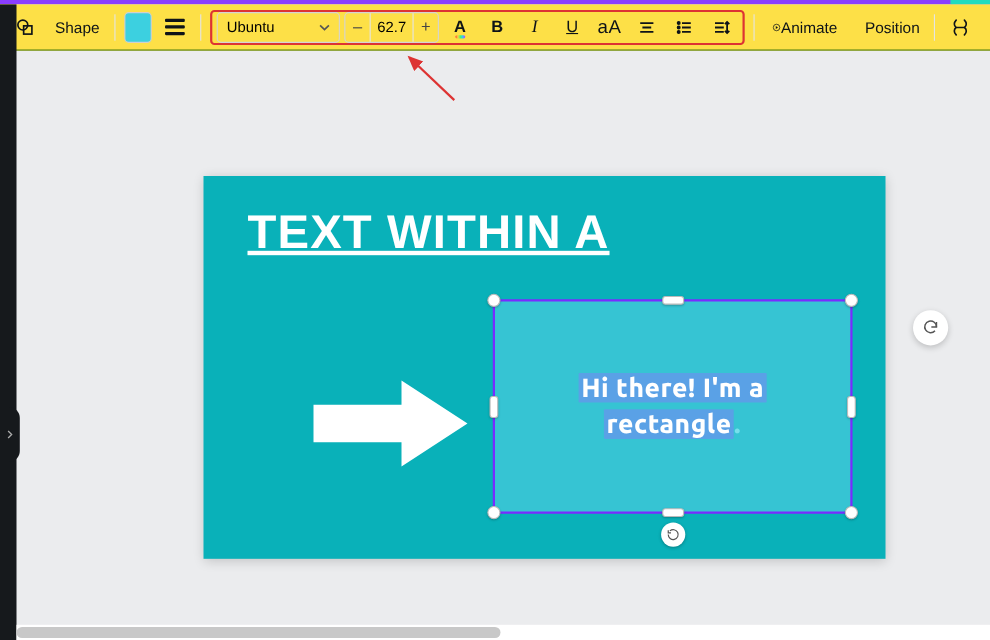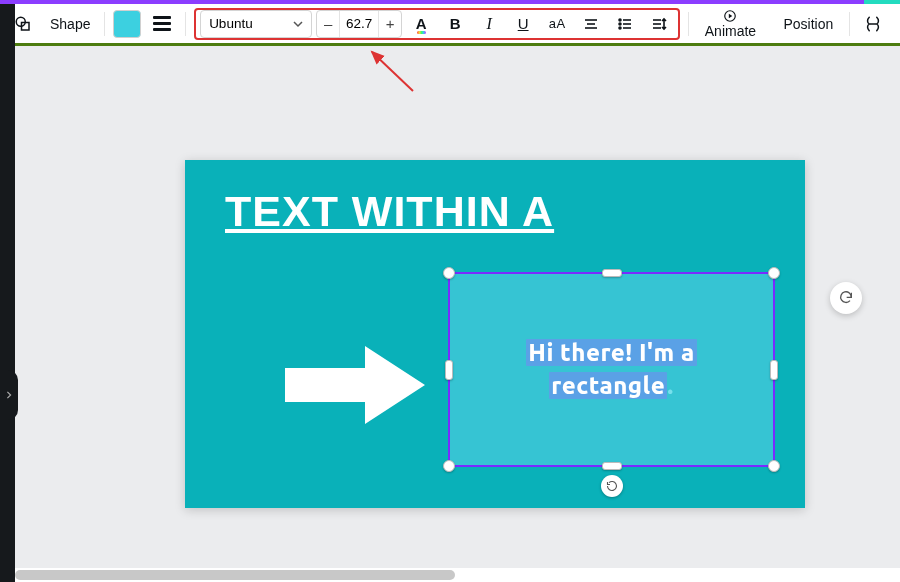--- a/index.html
+++ b/index.html
@@ -4,40 +4,40 @@
 <style>
   * { box-sizing: border-box; margin: 0; padding: 0; }
   html, body { width: 900px; height: 582px; font-family: -apple-system, BlinkMacSystemFont, "Segoe UI", Arial, sans-serif; overflow: hidden; }
   body { background: #ebecee; position: relative; }
 
   
   .top-bar { position: absolute; top: 0; left: 0; right: 0; height: 4px; background: #8b3dff; }
   .top-bar::after { content:""; position:absolute; right:0; top:0; width:36px; height:4px; background:#22dbbf; }
 
   
-  .toolbar { position: absolute; top: 4px; left: 0; right: 0; height: 42px; background: #ffffff; display: flex; align-items: center; padding: 0 12px 0 8px; gap: 6px; border-bottom: 3px solid #4d7c0f;}
+  .toolbar { position: absolute; top: 4px; left: 0; right: 0; height: 42px; background: #fde047; display: flex; align-items: center; padding: 0 12px 0 8px; gap: 6px; border-bottom: 1px solid #4d7c0f;}
   .tool-btn { height: 30px; min-width: 30px; display:flex; align-items:center; justify-content:center; border-radius:4px; cursor:pointer; color:#0e1318; }
   .sep { width:1px; height:24px; background:#e4e4e4; margin:0 2px; }
   .shape-lbl { font-size:14px; color:#0e1318; padding:0 6px; }
   .color-swatch { width:28px; height:28px; border-radius:4px; border:1px solid #d0d0d0; }
   .border-style { width:28px; height:28px; display:flex; flex-direction:column; justify-content:center; gap:3px; align-items:center; }
   .border-style span { width:18px; height:3px; background:#0e1318; border-radius:1px; }
   .highlight-group { display:flex; align-items:center; gap:4px; border:2px solid #d33; border-radius:4px; padding:2px 4px; height:32px; }
   .font-select { display:flex; align-items:center; width:112px; height:28px; border:1px solid #d4d4d4; border-radius:4px; padding:0 8px; font-size:13.5px; justify-content:space-between; cursor:pointer; }
   .size-group { display:flex; align-items:center; border:1px solid #d4d4d4; border-radius:4px; height:28px; overflow:hidden; }
   .size-btn { width:22px; height:28px; display:flex; align-items:center; justify-content:center; font-size:15px; cursor:pointer; color:#444; }
   .size-val { width:40px; text-align:center; font-size:13.5px; border-left:1px solid #e4e4e4; border-right:1px solid #e4e4e4; height:28px; line-height:28px; }
   .txt-A { position:relative; font-weight:700; font-size:15px; }
   .txt-A::after { content:""; position:absolute; left:1px; right:1px; bottom:-2px; height:3px; background:linear-gradient(90deg,#ff3b3b,#ffd33b,#3bff6b,#3bbfff,#c23bff); border-radius:2px;}
   .bold { font-weight:800; font-size:15px; }
   .ital { font-style:italic; font-family:Georgia,serif; font-size:16px; }
   .under { text-decoration:underline; font-size:15px; }
-  .case { font-size:13px; letter-spacing:0.5px; }
+  .case { font-size:17px; letter-spacing:0.5px; }
   .spacer { flex:1; }
-  .animate { display:flex; align-items:center; gap:0; font-size:14px; padding:0 8px;flex-direction:column;}
+  .animate { display:flex; align-items:center; gap:0; font-size:14px; padding:0 8px;}
   .position { font-size:14px; padding:0 8px; }
 
   
   .left-rail { position:absolute; top:4px; bottom:0; left:0; width:15px; background:#16191c; }
   .page-handle { position:absolute; left:0; top:370px; width:18px; height:50px; background:#16191c; border-radius:0 10px 10px 0; display:flex; align-items:center; justify-content:center;}
   .page-handle svg { width:8px; height:8px; }
 
   
   .anno-arrow { position:absolute; top:46px; left:358px; pointer-events:none; }
 

